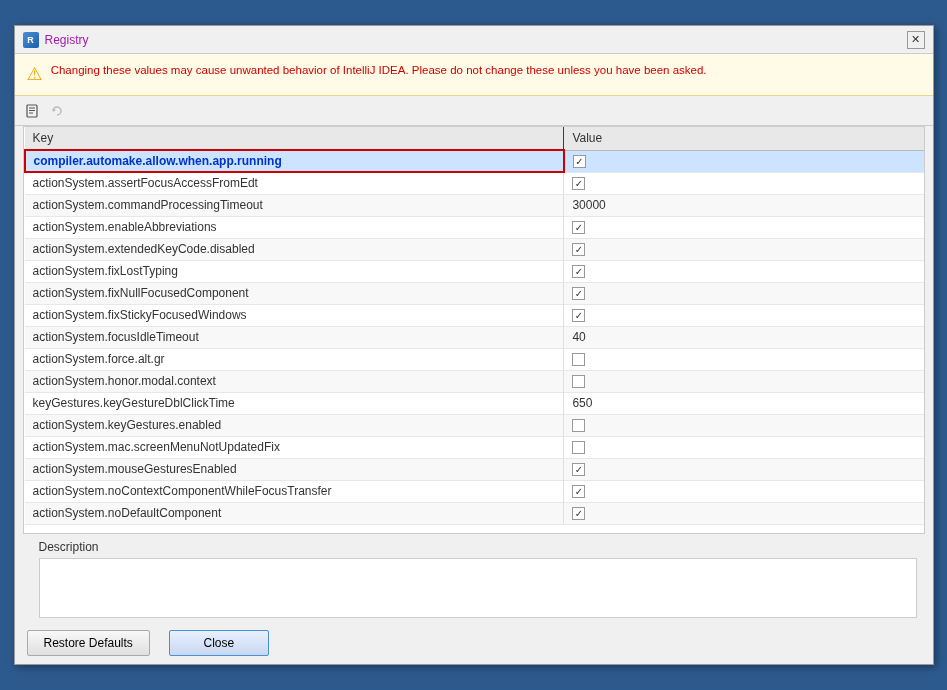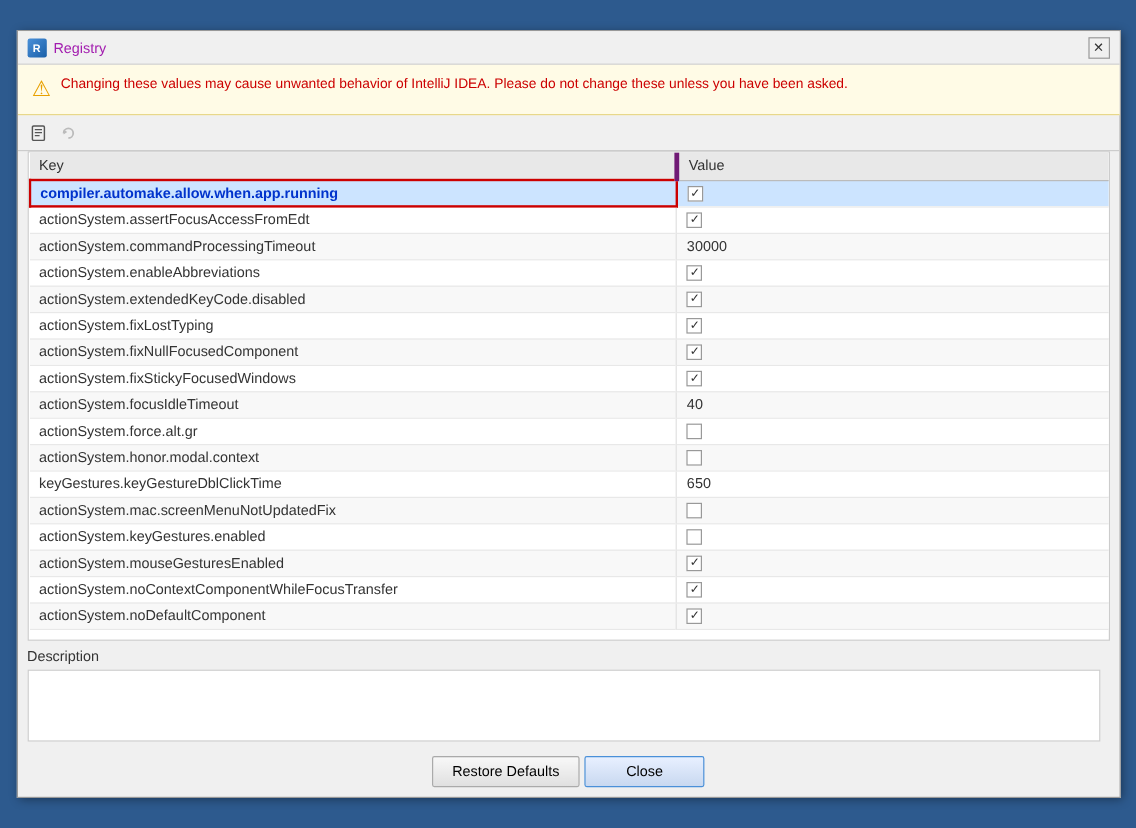--- a/index.html
+++ b/index.html
@@ -117,21 +117,21 @@
     }
     thead tr {
       background: #e8e8e8;
       border-bottom: 1px solid #bbb;
     }
     thead th {
       padding: 4px 8px;
       text-align: left;
       font-weight: normal;
       color: #333;
-      border-right: 4px solid #701a75;
+      border-right: 1px solid #701a75;
       font-size: 12px;
     }
     thead th:first-child { width: 60%; }
     thead th:last-child { border-right: none; }
     tbody tr {
       border-bottom: 1px solid #e8e8e8;
     }
     tbody tr:nth-child(odd) { background: #f8f8f8; }
     tbody tr:nth-child(even) { background: #ffffff; }
     tbody tr.selected {
@@ -164,37 +164,38 @@
     .cb.checked::after {
       content: '✓';
       color: #333;
       font-size: 10px;
     }
     .cb.unchecked { background: white; }
     .description-section {
       padding: 6px 16px 4px 8px;
       font-size: 12px;
       color: #555;
+      margin-left: 16px;
     }
     .description-label {
       font-size: 12px;
       color: #333;
       margin-bottom: 4px;
     }
     .description-box {
       border: 1px solid #ccc;
       background: white;
       height: 60px;
       width: 100%;
       padding: 4px;
     }
     .button-bar {
       display: flex;
-      justify-content: center;
-      gap: 4px;
+      justify-content: flex-start;
+      gap: 19px;
       padding: 8px 12px;
     }
     .btn {
       padding: 4px 16px;
       border: 1px solid #aaa;
       background: linear-gradient(to bottom, #f8f8f8, #e0e0e0);
       cursor: pointer;
       font-size: 12px;
       min-width: 100px;
       height: 26px;
@@ -327,29 +328,29 @@
               <div class="checkbox-cell">
                 <div class="cb unchecked"></div>
               </div>
             </td>
           </tr>
           <tr>
             <td>keyGestures.keyGestureDblClickTime</td>
             <td>650</td>
           </tr>
           <tr>
+            <td>actionSystem.keyGestures.enabled</td>
+            <td>
+              <div class="checkbox-cell">
+                <div class="cb unchecked"></div>
+              </div>
+            </td>
+          </tr>
+          <tr>
             <td>actionSystem.mac.screenMenuNotUpdatedFix</td>
-            <td>
-              <div class="checkbox-cell">
-                <div class="cb unchecked"></div>
-              </div>
-            </td>
-          </tr>
-          <tr>
-            <td>actionSystem.keyGestures.enabled</td>
             <td>
               <div class="checkbox-cell">
                 <div class="cb unchecked"></div>
               </div>
             </td>
           </tr>
           <tr>
             <td>actionSystem.mouseGesturesEnabled</td>
             <td>
               <div class="checkbox-cell">

